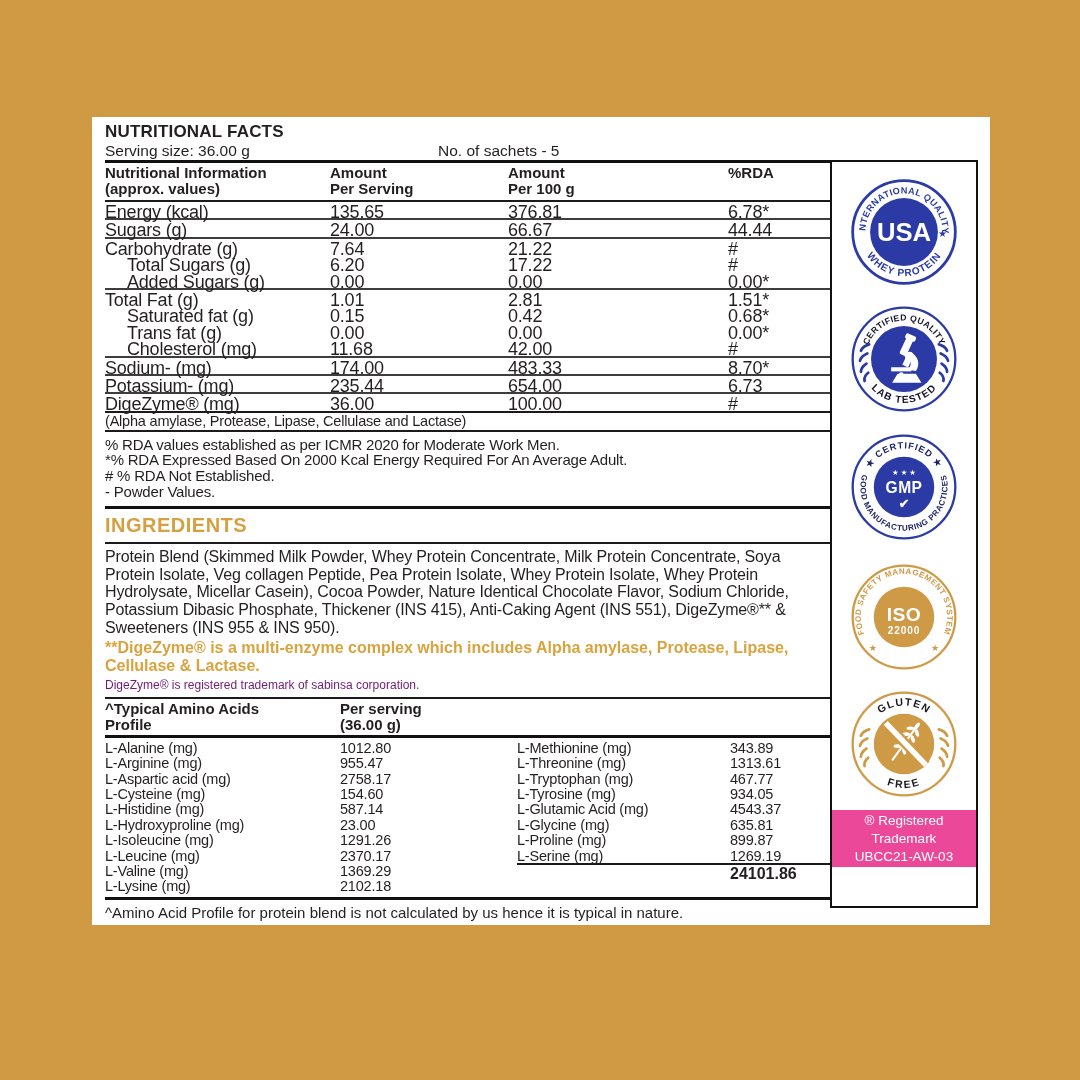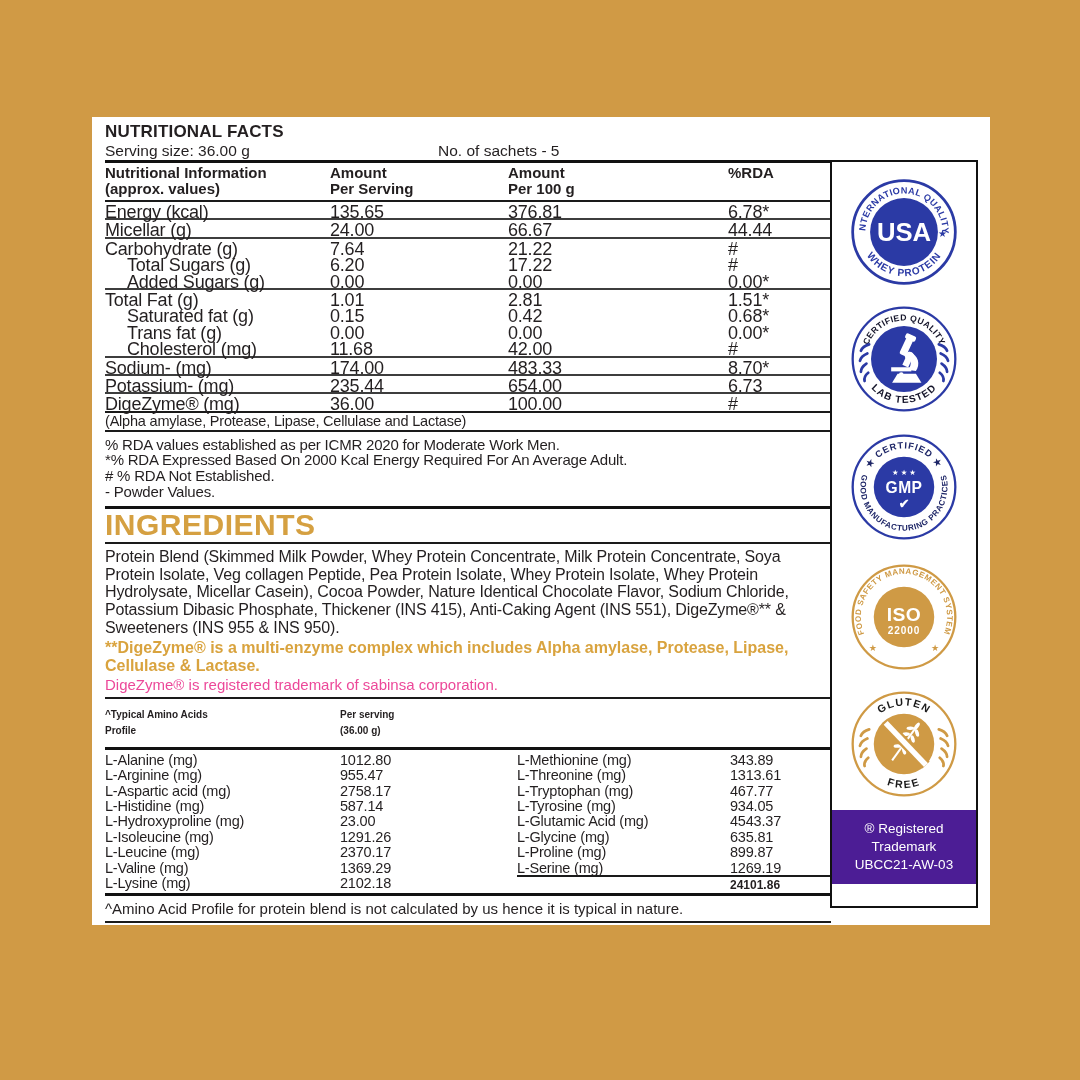--- a/index.html
+++ b/index.html
@@ -28,45 +28,45 @@
   .nt-body{border-bottom:2.5px solid #1a1a1a;}
   .nt-row{height:16.4px;align-items:center;font-size:18px;letter-spacing:-.2px;}
   .nt-row.sep{border-bottom:2px solid #3d3d3d;}
   .nt-row.indent .c1{padding-left:22px;}
   .nt-note{height:17px;font-size:14.5px;letter-spacing:-.2px;display:flex;align-items:center;}
 
   .notes{padding:5px 0 6px;border-bottom:3px solid #111;}
   .note-line{font-size:15px;line-height:15.8px;letter-spacing:-.2px;}
 
   
-  .ing-title{color:#d5a041;font-size:30px;line-height:30px;font-weight:bold;
+  .ing-title{color:#d5a041;font-size:20px;line-height:30px;font-weight:bold;
     letter-spacing:.5px;padding:1px 0 2px;border-bottom:2.5px solid #1a1a1a;}
   .ing-body{margin-top:4px;font-size:16px;line-height:17.8px;letter-spacing:-.15px;}
   .ing-bold{margin-top:2px;font-weight:bold;font-size:16px;line-height:18px;color:#d9a33e;}
-  .ing-note{font-size:15px;line-height:18px;margin:1px 0 3px;color:#ec4899;}
+  .ing-note{font-size:12px;line-height:18px;margin:1px 0 3px;color:#701a75;}
 
   
   .am-head{display:grid;grid-template-columns:235px 1fr;border-top:2px solid #1a1a1a;
-    border-bottom:3px solid #111;padding:8px 0;font-weight:bold;font-size:10px;line-height:16px;}
+    border-bottom:3px solid #111;padding:2px 0;font-weight:bold;font-size:15px;line-height:16px;}
   .am-body{position:relative;padding:2px 0 3px;border-bottom:3px solid #111;}
   .am-row{display:grid;grid-template-columns:235px 1fr;height:15.4px;align-items:center;
     font-size:14.5px;letter-spacing:-.2px;}
   .am-right{position:absolute;left:412px;top:2px;width:314px;}
   .am-right .am-row{grid-template-columns:213px 1fr;}
   .am-row.uline{border-bottom:2px solid #1a1a1a;}
   .am-total{display:grid;grid-template-columns:213px 1fr;height:16px;align-items:center;}
-  .am-total .val{font-weight:bold;font-size:12px;}
+  .am-total .val{font-weight:bold;font-size:16px;}
   .footnote{padding:4px 0;font-size:15px;line-height:17px;border-bottom:2px solid #1a1a1a;}
 
   
   .badges-box{position:absolute;left:738px;top:43px;width:148px;height:748px;
     border:2px solid #111;box-sizing:border-box;}
   .badge{position:absolute;left:17px;width:110px;height:110px;}
   svg text{font-family:"Liberation Sans",sans-serif;}
-  .tm-box{position:absolute;left:0;top:648px;width:100%;height:74px;background:#4c1d95;
+  .tm-box{position:absolute;left:0;top:648px;width:100%;height:57px;background:#ec4899;
     color:#fff;display:flex;flex-direction:column;justify-content:center;text-align:center;
     font-size:13.5px;line-height:18px;}
 </style>
 </head>
 <body>
 
 <div class="panel">
 
   <div class="main">
 
@@ -96,21 +96,21 @@
 
     <div class="nt-body">
 
     <div class="grid4 nt-row sep">
           <div class="c1">Energy (kcal)</div>
           <div class="c2">135.65</div>
           <div class="c3">376.81</div>
           <div class="c4">6.78*</div>
         </div>
         <div class="grid4 nt-row sep">
-          <div class="c1">Micellar (g)</div>
+          <div class="c1">Sugars (g)</div>
           <div class="c2">24.00</div>
           <div class="c3">66.67</div>
           <div class="c4">44.44</div>
         </div>
         <div class="grid4 nt-row">
           <div class="c1">Carbohydrate (g)</div>
           <div class="c2">7.64</div>
           <div class="c3">21.22</div>
           <div class="c4">#</div>
         </div>
@@ -202,20 +202,24 @@
             <div>L-Alanine (mg)</div>
             <div>1012.80</div>
           </div>
           <div class="am-row">
             <div>L-Arginine (mg)</div>
             <div>955.47</div>
           </div>
           <div class="am-row">
             <div>L-Aspartic acid (mg)</div>
             <div>2758.17</div>
+          </div>
+          <div class="am-row">
+            <div>L-Cysteine (mg)</div>
+            <div>154.60</div>
           </div>
           <div class="am-row">
             <div>L-Histidine (mg)</div>
             <div>587.14</div>
           </div>
           <div class="am-row">
             <div>L-Hydroxyproline (mg)</div>
             <div>23.00</div>
           </div>
           <div class="am-row">

